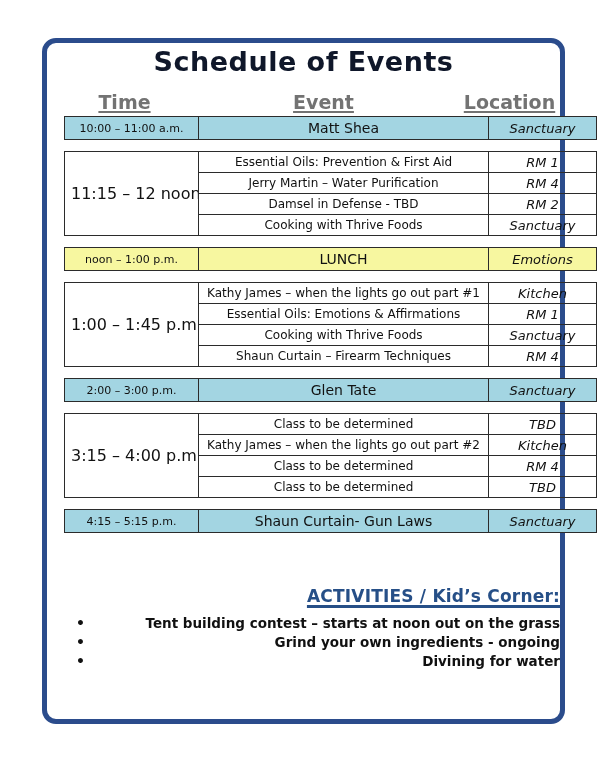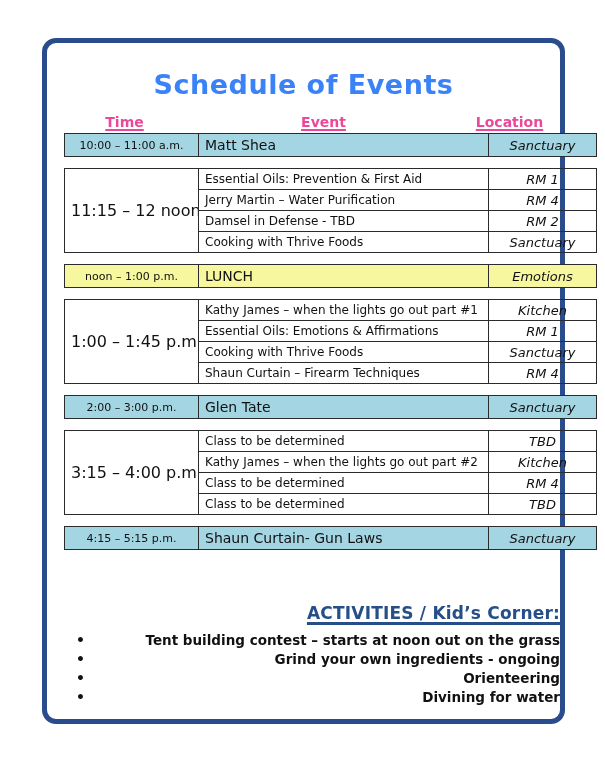--- a/index.html
+++ b/index.html
@@ -17,38 +17,38 @@
     left: 42px;
     top: 38px;
     width: 523px;
     height: 686px;
     border: 5px solid #2B4C8C;
     border-radius: 14px;
     background: #ffffff;
     box-sizing: border-box;
   }
   .page-title {
-    margin-top: 26px;
+    margin-top: 3px;
     text-align: center;
     font-size: 27px;
     font-weight: bold;
-    color: #3b82f6;
+    color: #0f172a;
     letter-spacing: 0.5px;
   }
   .header-row {
     margin: 14px 0 3px 17px;
     width: 493px;
     display: grid;
     grid-template-columns: 121px 277px 95px;
   }
   .header-row .col-header {
     text-align: center;
     font-weight: bold;
-    font-size: 14px;
-    color: #ec4899;
+    font-size: 19px;
+    color: #737373;
   }
   .header-row .col-header span {
     text-decoration: underline;
     text-decoration-thickness: 2px;
     text-underline-offset: 2px;
   }
   .blocks { margin-left: 17px; }
   table.block {
     border-collapse: collapse;
     table-layout: fixed;
@@ -57,21 +57,21 @@
   }
   table.block td {
     border: 1px solid #2b2b2b;
     padding: 2px 6px;
     color: #111;
     overflow: hidden;
     white-space: nowrap;
     margin-left: 48px;
   }
   td.time   { width: 121px; text-align: center; font-size: 11px; }
-  td.event  { width: 277px; text-align: left; font-size: 12px; height: 16px; }
+  td.event  { width: 277px; text-align: center; font-size: 12px; height: 16px; }
   td.loc    { width: 95px;  text-align: center; font-size: 13px; font-style: italic; }
   table.plain td.time { font-size: 16px; }
   table.hl-blue td   { background: #A3D5E2; height: 18px; }
   table.hl-yellow td { background: #F7F7A0; height: 18px; }
   table.hl-blue td.event, table.hl-yellow td.event { font-size: 14px; }
   .activities {
     margin: 53px 0 0 26px;
     text-align: right;
   }
   .activities-heading {
@@ -227,18 +227,17 @@
     </tbody>
       </table>
 
   </div>
 
   <div class="activities">
     <div class="activities-heading">ACTIVITIES / Kid’s Corner:</div>
     <ul class="activity-list">
       <li>Tent building contest – starts at noon out on the grass</li>
       <li>Grind your own ingredients - ongoing</li>
-      <li>Orienteering</li>
       <li>Divining for water</li>
     </ul>
   </div>
 
 </div>
 
 </body></html>

